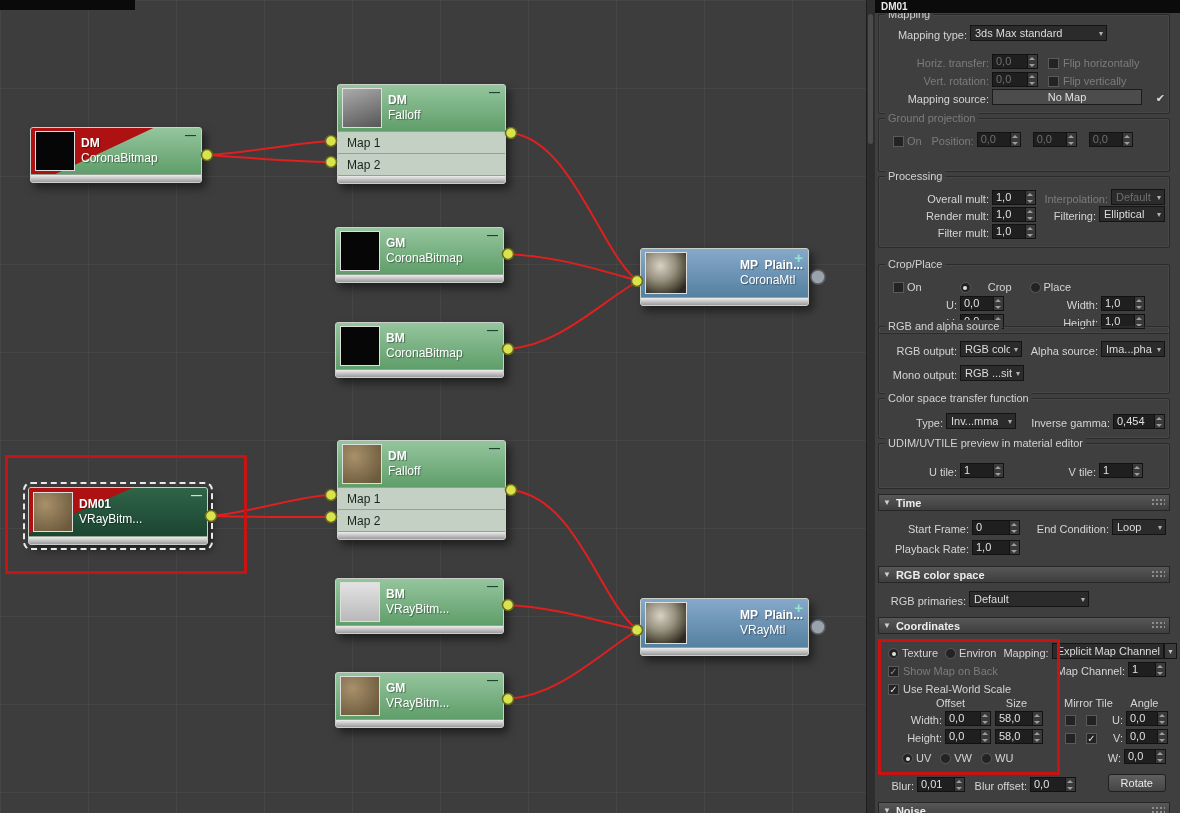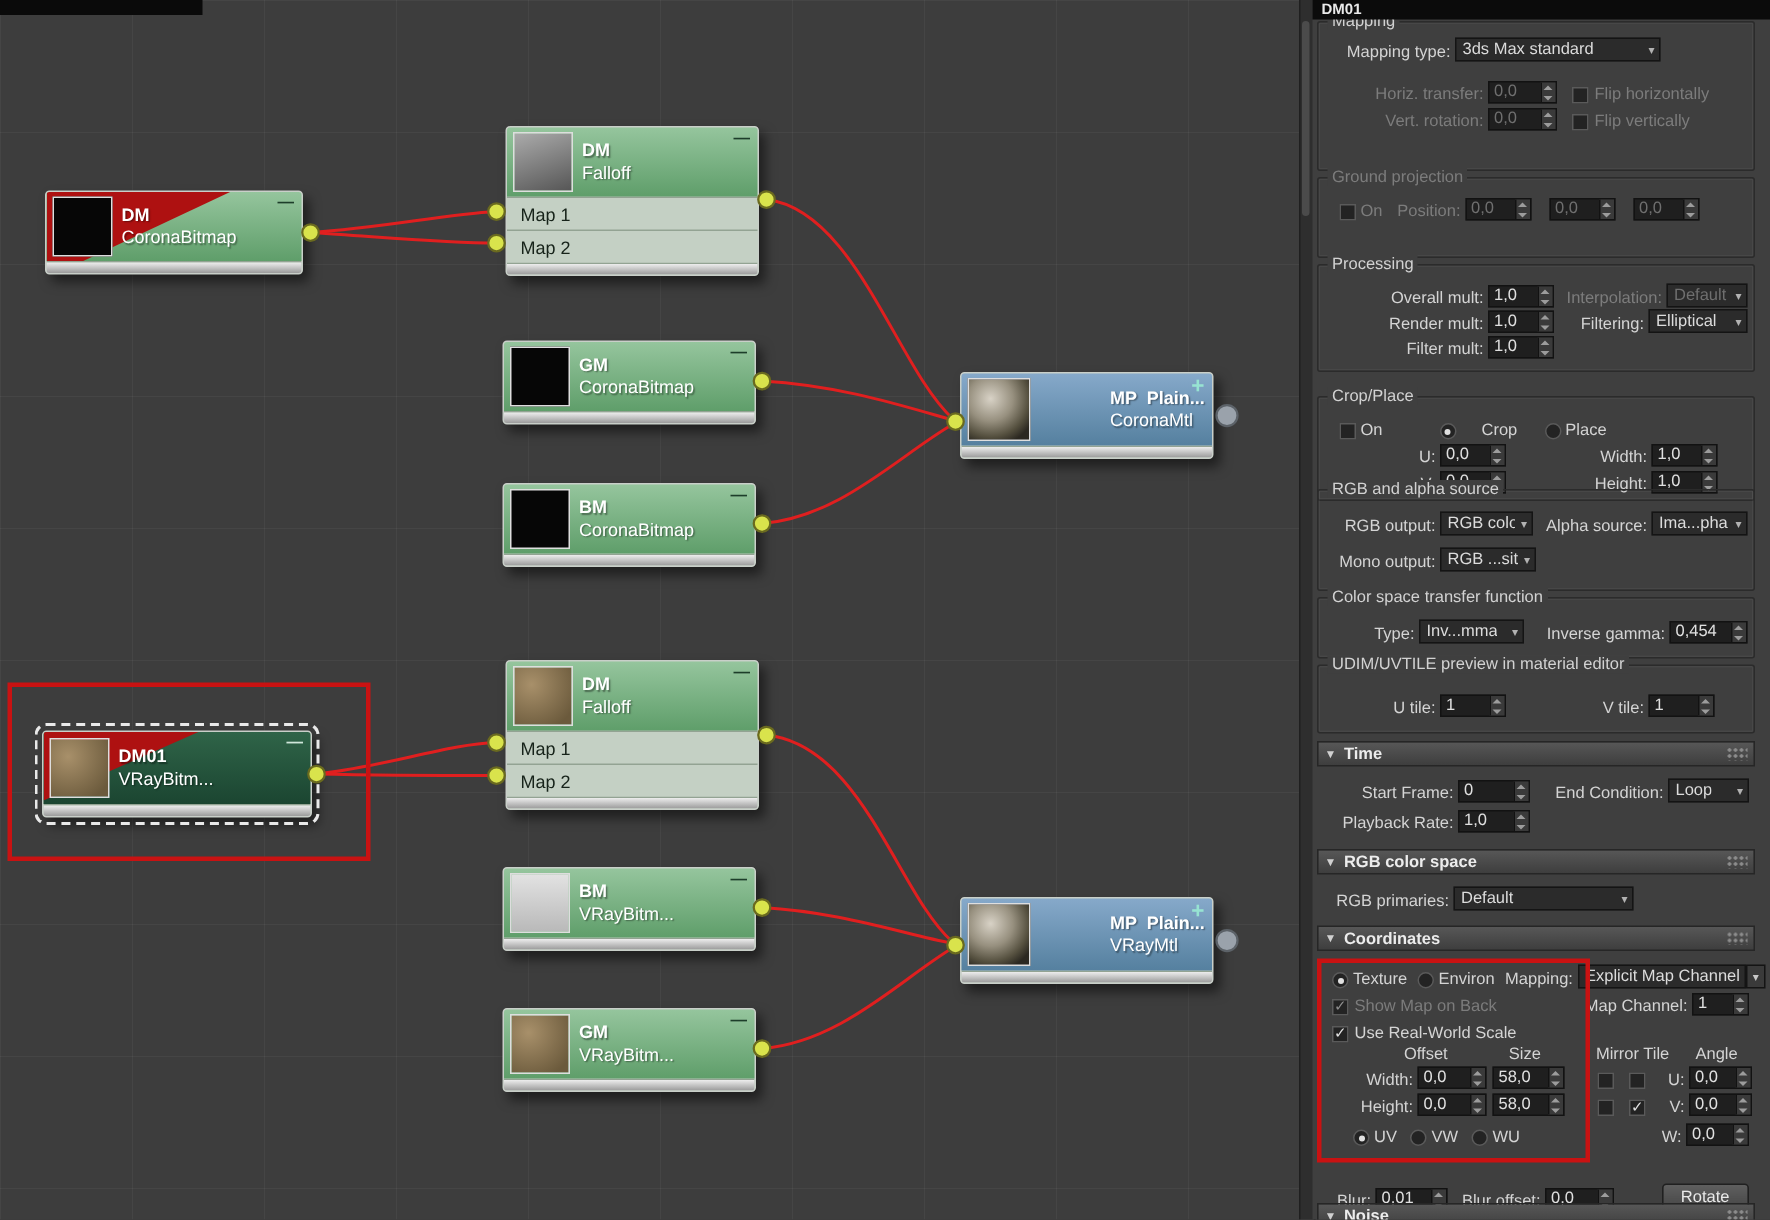--- a/index.html
+++ b/index.html
@@ -289,20 +289,25 @@
       <span class="spin dis" style="width:46px">
         <span class="sv">0,0</span>
         <span class="spbtns">
             <i class="a up"></i>
             <i class="a dn"></i>
           </span>
       </span>
       <span class="cb dis" style="margin-left:10px"></span>
       <span class="ltxt dis" style="margin-left:4px">Flip vertically</span>
     </div>
+    <div class="prow" style="top:74px">
+      <span class="lbl" style="width:106px">Mapping source:</span>
+      <span class="btnflat" style="width:150px">No Map</span>
+      <span class="ckr">✔</span>
+    </div>
   </div>
 
   <div class="grp" style="top:118px;height:52px">
     <span class="glabel dis">Ground projection</span>
     <div class="prow" style="top:12px">
       <span class="cb" style="margin-left:10px"></span>
       <span class="ltxt dis" style="margin-left:3px">On</span>
       <span class="lbl dis" style="width:52px">Position:</span>
       <span class="spin dis" style="width:44px">
         <span class="sv">0,0</span>
@@ -649,21 +654,21 @@
       <span class="sp"></span>
       <span class="lbl" style="width:26px">W:</span>
       <span class="spin" style="width:42px">
         <span class="sv">0,0</span>
         <span class="spbtns">
             <i class="a up"></i>
             <i class="a dn"></i>
           </span>
       </span>
     </div>
-    <div class="prow" style="top:172px;height:18px">
+    <div class="prow" style="top:157px;height:18px">
       <span class="lbl" style="width:32px">Blur:</span>
       <span class="spin" style="width:48px">
         <span class="sv">0,01</span>
         <span class="spbtns">
             <i class="a up"></i>
             <i class="a dn"></i>
           </span>
       </span>
       <span class="lbl" style="width:62px">Blur offset:</span>
       <span class="spin" style="width:46px">

